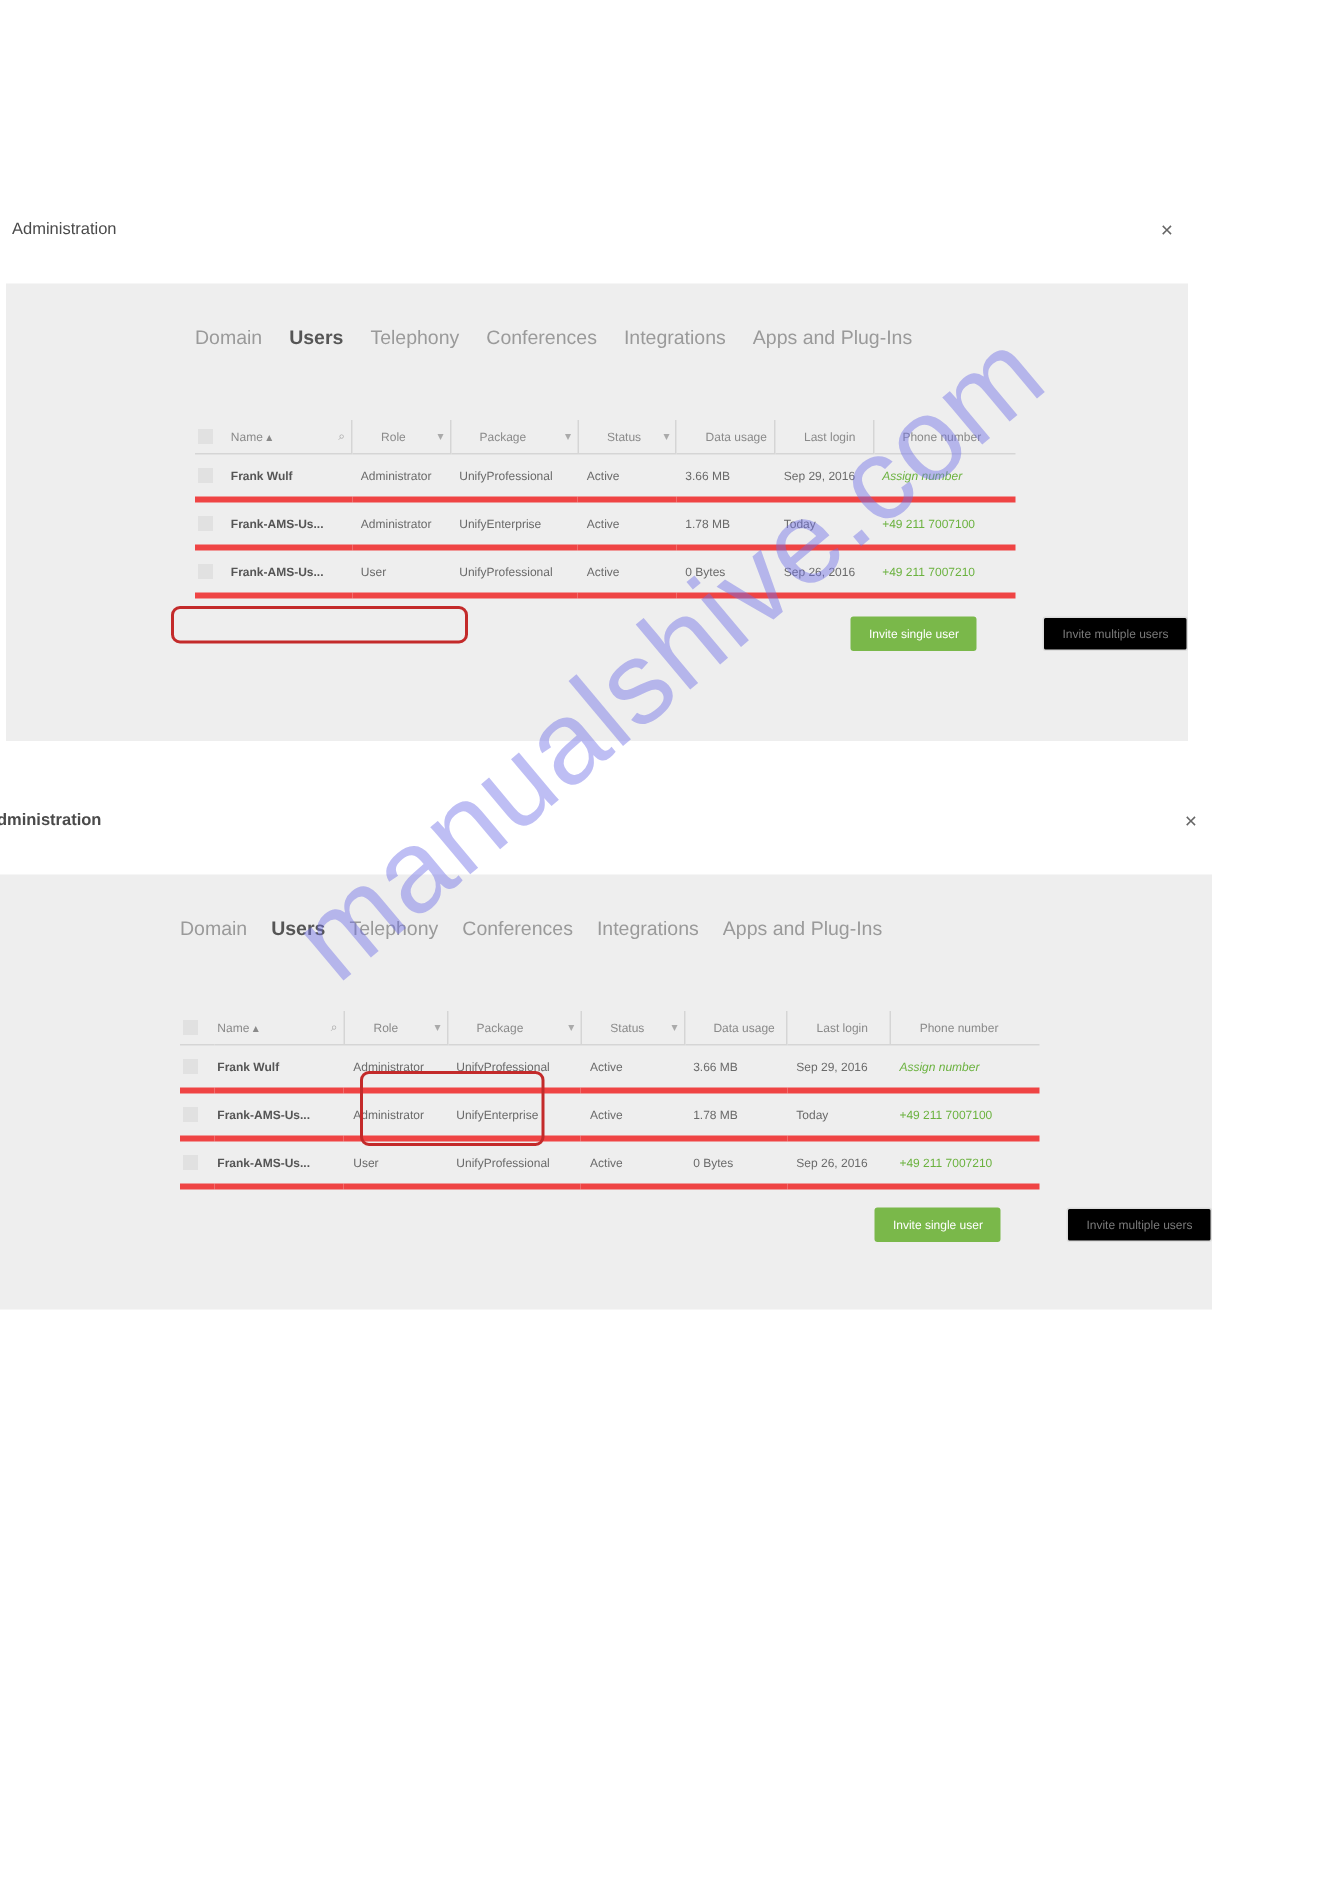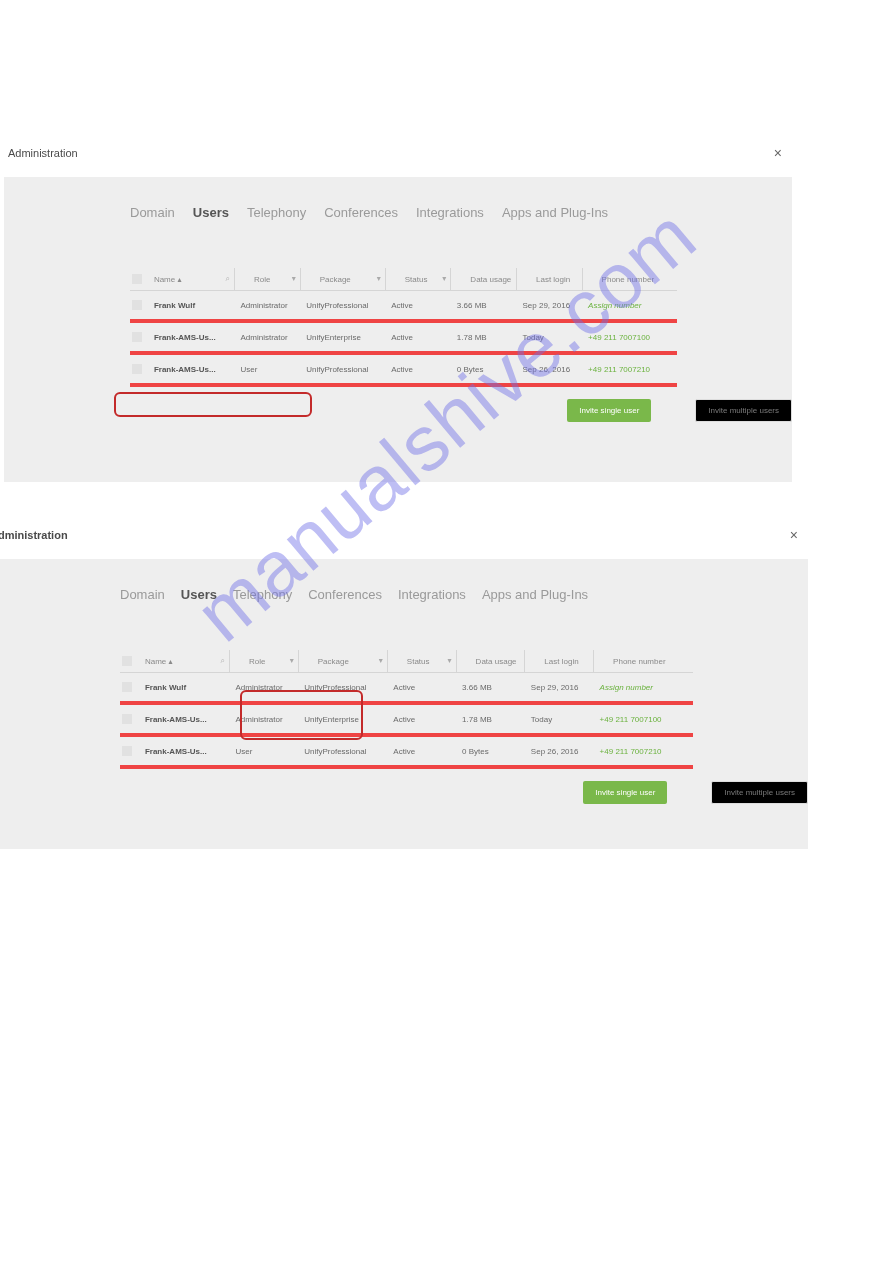--- a/index.html
+++ b/index.html
@@ -8,21 +8,21 @@
     background: #fff;
     width: 892px;
     margin: 0 auto;
     position: relative;
   }
   .page-wrap { position: relative; padding-top: 145px; }
   .panel-header {
     display: flex;
     justify-content: space-between;
     align-items: center;
-    padding: 0 10px 16px 4px;
+    padding: 0 10px 28px 4px;
   }
   .panel-title { font-size: 11px; color: #4a4a4a; }
   .close-x { font-size: 14px; color: #666; cursor: pointer; font-weight: 300; }
   .panel-body {
     background: #eeeeee;
     padding: 28px 0 60px 0;
     margin-bottom: 45px;
   }
   .panel-body.second { padding-bottom: 45px; margin-bottom: 0; }
   .tabs {

